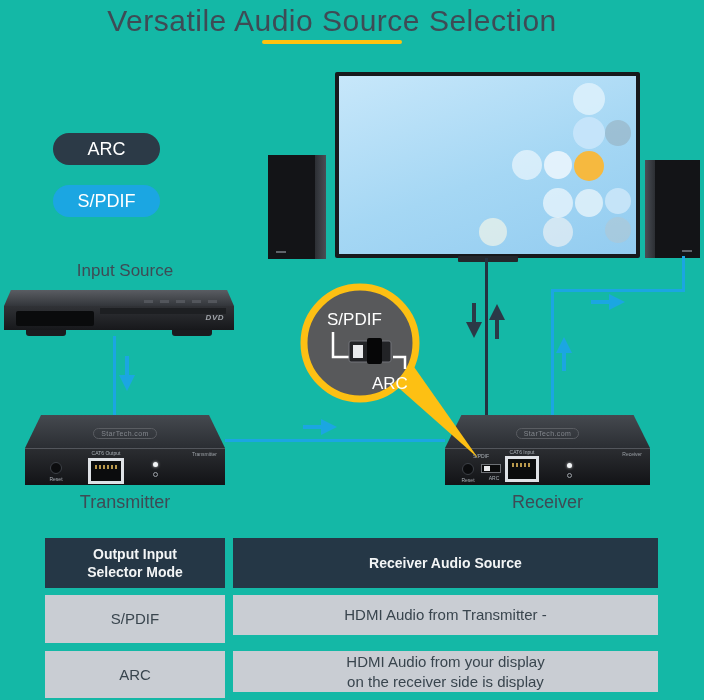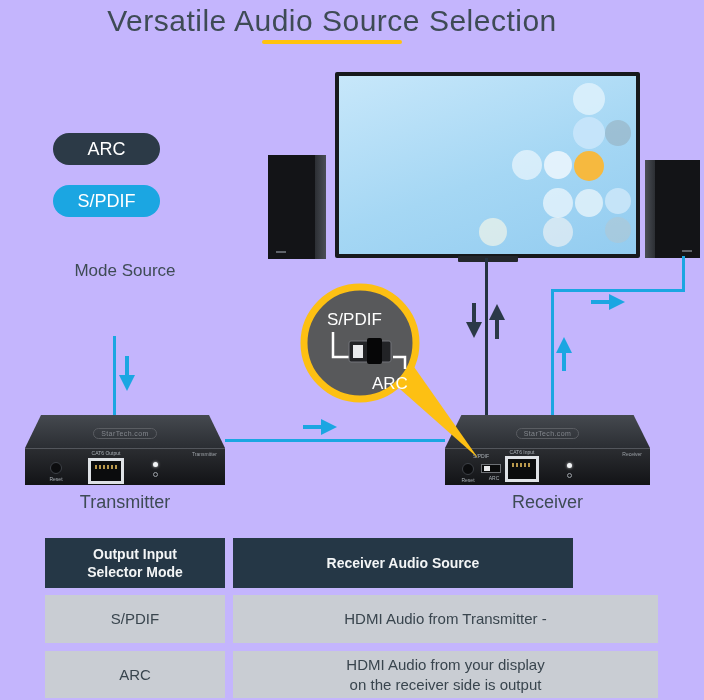--- a/index.html
+++ b/index.html
@@ -1,17 +1,17 @@
 <!DOCTYPE html>
 <html><head>
 <meta charset="utf-8">
 <style>
   * { margin:0; padding:0; box-sizing:border-box; }
   html,body { background:#fff; }
-  .canvas { position:relative; width:704px; height:700px; background:#c4b5fd;
+  .canvas { position:relative; width:704px; height:700px; background:#14b8a6;
             font-family:"Liberation Sans", sans-serif; overflow:hidden; }
   .abs { position:absolute; }
 
   .title { position:absolute; left:0; top:4px; width:664px; text-align:center;
            font-size:30px; font-weight:300; letter-spacing:.5px; color:#3e4b55; }
   .title-underline { position:absolute; left:262px; top:40px; width:140px; height:4px;
            background:#ffc20e; border-radius:2px; }
 
   .pill { position:absolute; left:53px; width:107px; height:32px; border-radius:16px;
           color:#fff; font-size:18px; display:flex; align-items:center; justify-content:center; }
@@ -95,22 +95,34 @@
 <body>
 
 <div class="canvas">
 
   <div class="title">Versatile Audio Source Selection</div>
   <div class="title-underline"></div>
 
   <div class="pill pill-dark">ARC</div>
   <div class="pill pill-blue">S/PDIF</div>
 
-  <div class="caption" style="left:35px;top:261px;width:180px;">Mode Source</div>
-
+  <div class="caption" style="left:35px;top:261px;width:180px;">Input Source</div>
+
+  <div class="dvd">
+    <div class="dvd-top">
+      <div class="dvd-btns"></div>
+    </div>
+    <div class="dvd-front">
+      <div class="dvd-display"></div>
+      <div class="dvd-tray"></div>
+      <div class="dvd-logo">DVD</div>
+    </div>
+    <div class="dvd-foot" style="left:22px;"></div>
+    <div class="dvd-foot" style="left:168px;"></div>
+  </div>
 
   <div class="tv">
     <div class="tv-screen">
       <div class="bubble" style="left:234px;top:7px;width:32px;height:32px;background:rgba(225,242,252,.8);"></div>
       <div class="bubble" style="left:234px;top:41px;width:32px;height:32px;background:rgba(198,229,250,.95);"></div>
       <div class="bubble" style="left:266px;top:44px;width:26px;height:26px;background:rgba(148,168,180,.5);"></div>
       <div class="bubble" style="left:173px;top:74px;width:30px;height:30px;background:rgba(255,255,255,.55);"></div>
       <div class="bubble" style="left:205px;top:75px;width:28px;height:28px;background:rgba(238,247,253,.85);"></div>
       <div class="bubble" style="left:235px;top:75px;width:30px;height:30px;background:#f6b93f;"></div>
       <div class="bubble" style="left:204px;top:112px;width:30px;height:30px;background:rgba(255,255,255,.6);"></div>
@@ -233,32 +245,32 @@
       <rect x="87" y="58" width="15" height="26" rx="2" fill="#060607"></rect>
       <path d="M113,77 H125 V89" stroke="#ffffff" stroke-width="2.5" fill="none"></path>
       <text x="92" y="109" font-size="17" fill="#ffffff">ARC</text>
     </svg>
   </div>
 
   <div class="th" style="left:45px;top:538px;width:180px;height:50px;">
     <span>Output Input</span>
     <span>Selector Mode</span>
   </div>
-  <div class="th" style="left:233px;top:538px;width:340px;height:50px;">
+  <div class="th" style="left:233px;top:538px;width:425px;height:50px;">
     <span>Receiver Audio Source</span>
   </div>
 
   <div class="td" style="left:45px;top:595px;width:180px;height:48px;">
     <span>S/PDIF</span>
   </div>
-  <div class="td" style="left:233px;top:595px;width:425px;height:48px;">
+  <div class="td" style="left:233px;top:595px;width:425px;height:40px;">
     <span>HDMI Audio from Transmitter -</span>
   </div>
 
   <div class="td" style="left:45px;top:651px;width:180px;height:47px;">
     <span>ARC</span>
   </div>
-  <div class="td" style="left:233px;top:651px;width:425px;height:47px;">
+  <div class="td" style="left:233px;top:651px;width:425px;height:41px;">
     <span>HDMI Audio from your display</span>
-    <span>on the receiver side is output</span>
+    <span>on the receiver side is display</span>
   </div>
 
 </div>
 
 </body></html>

